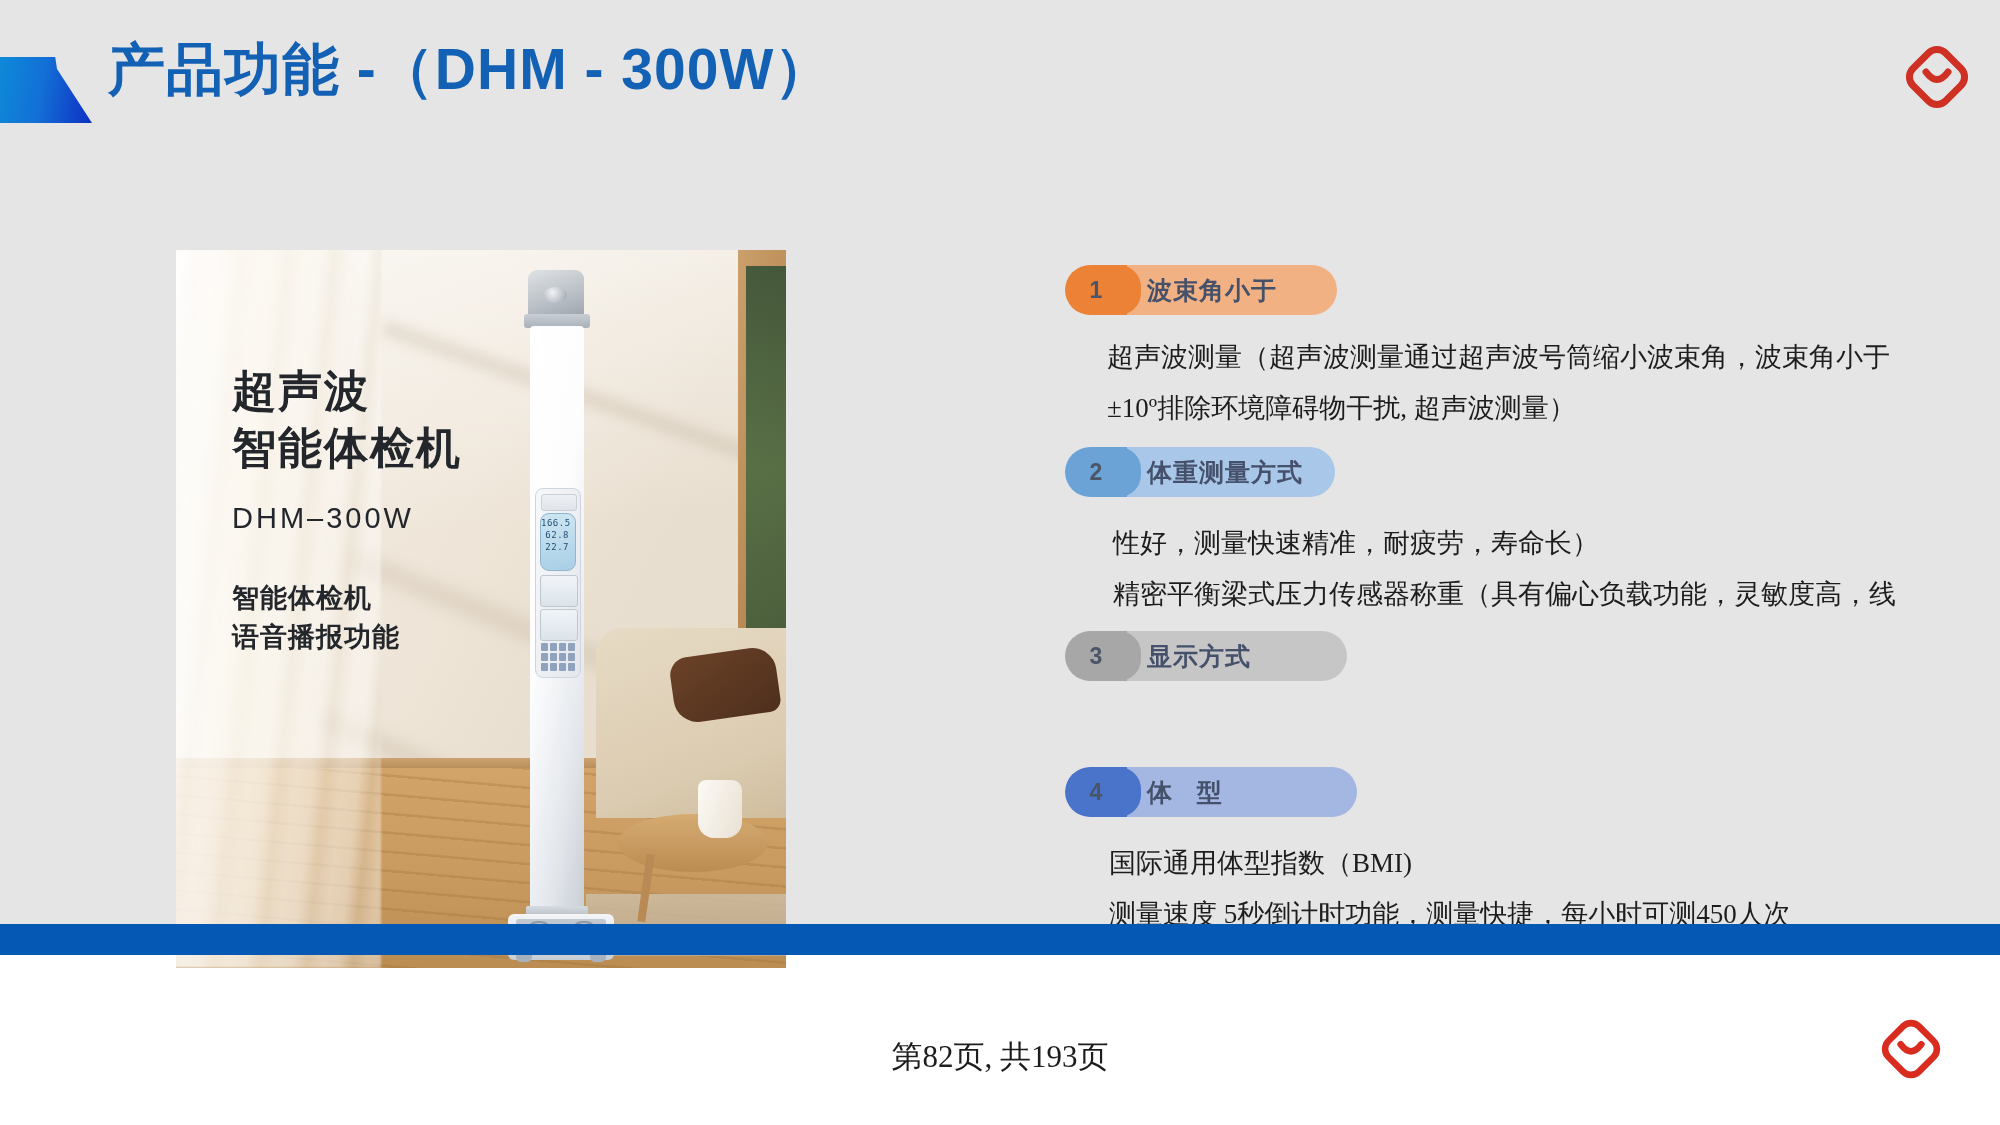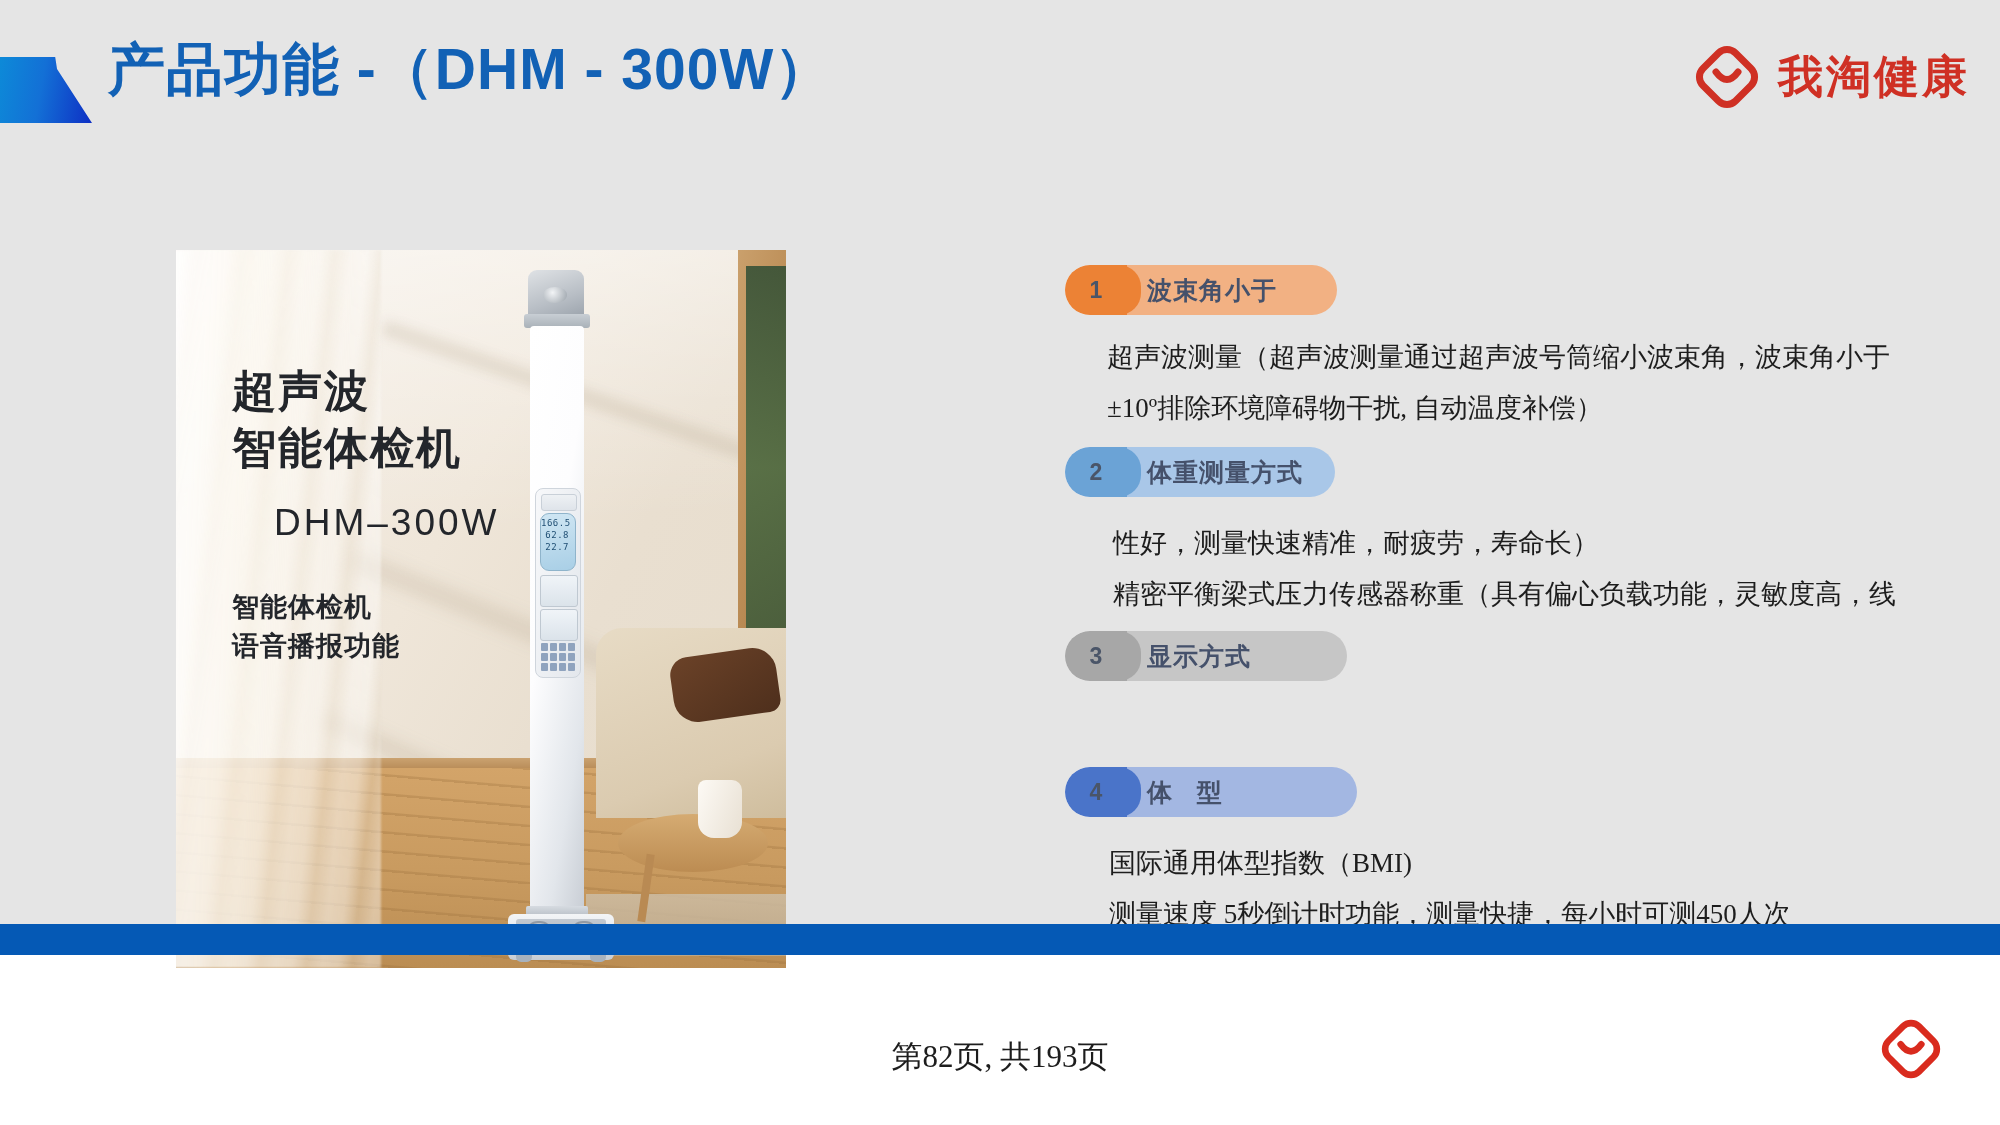--- a/index.html
+++ b/index.html
@@ -218,21 +218,21 @@
   .base-feet i:first-child { left: 8px; }
   .base-feet i:last-child  { right: 8px; }
 
   
   .photo-text { position: absolute; left: 56px; top: 112px; color: #23262b; }
   .pt-h1 {
     font-size: 44px; font-weight: bold; line-height: 1.30; letter-spacing: 2px;
   }
   .pt-model {
     margin-top: 26px;
-    font-size: 37px; font-weight: 500; letter-spacing: 3px; margin-left: 42px;
+    font-size: 29px; font-weight: 500; letter-spacing: 3px;
   }
   .pt-sub {
     margin-top: 44px;
     font-size: 27px; font-weight: bold; line-height: 1.42; letter-spacing: 1px;
   }
 
   
   .features { position: absolute; left: 1065px; top: 265px; width: 840px; }
   .feature { position: relative; }
 
@@ -316,21 +316,20 @@
   <div class="header-accent"></div>
   <div class="slide-title">产品功能 -（DHM - 300W）</div>
 
   <div class="brand">
     <span class="brand-mark">
       <svg viewBox="0 0 66 66" width="66" height="66" aria-hidden="true">
         <rect x="10" y="10" width="46" height="46" rx="12" ry="12" transform="rotate(45 33 33)" fill="none" stroke="#cf3024" stroke-width="7"></rect>
         <path d="M22 28 Q33 43 44 28" fill="none" stroke="#cf3024" stroke-width="7" stroke-linecap="round"></path>
       </svg>
     </span>
-    <span class="brand-name">我淘健康</span>
   </div>
 
   <div class="product-card">
     <div class="photo-wall"></div>
     <div class="photo-shadow-a"></div>
     <div class="photo-shadow-b"></div>
     <div class="photo-shadow-c"></div>
     <div class="photo-doorframe"></div>
     <div class="photo-baseboard"></div>
     <div class="photo-floor"></div>
@@ -397,21 +396,21 @@
 
   <div class="features">
 
     <div class="feature feat-1">
       <div class="badge">
         <span class="badge-num">1</span>
         <span class="badge-label">波束角小于</span>
       </div>
       <div class="feature-body">
         <span class="ln">超声波测量（超声波测量通过超声波号筒缩小波束角，波束角小于</span>
-        <span class="ln">±10º排除环境障碍物干扰, 自动温度补偿）</span>
+        <span class="ln">±10º排除环境障碍物干扰, 超声波测量）</span>
       </div>
     </div>
 
     <div class="feature feat-2">
       <div class="badge">
         <span class="badge-num">2</span>
         <span class="badge-label">体重测量方式</span>
       </div>
       <div class="feature-body">
         <span class="ln">性好，测量快速精准，耐疲劳，寿命长）</span>

